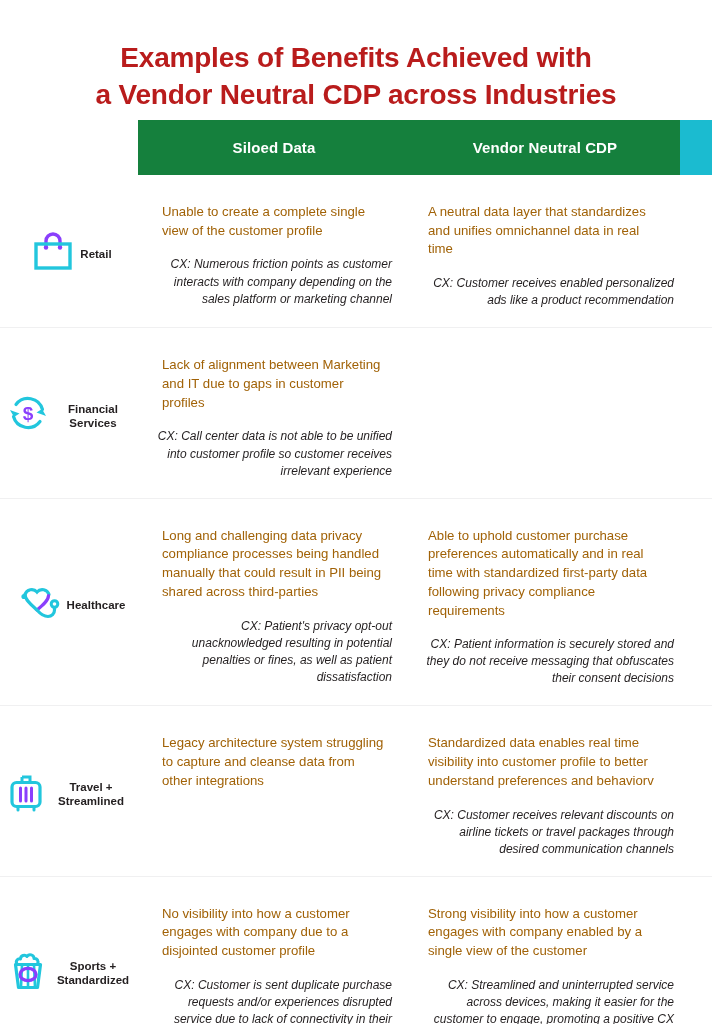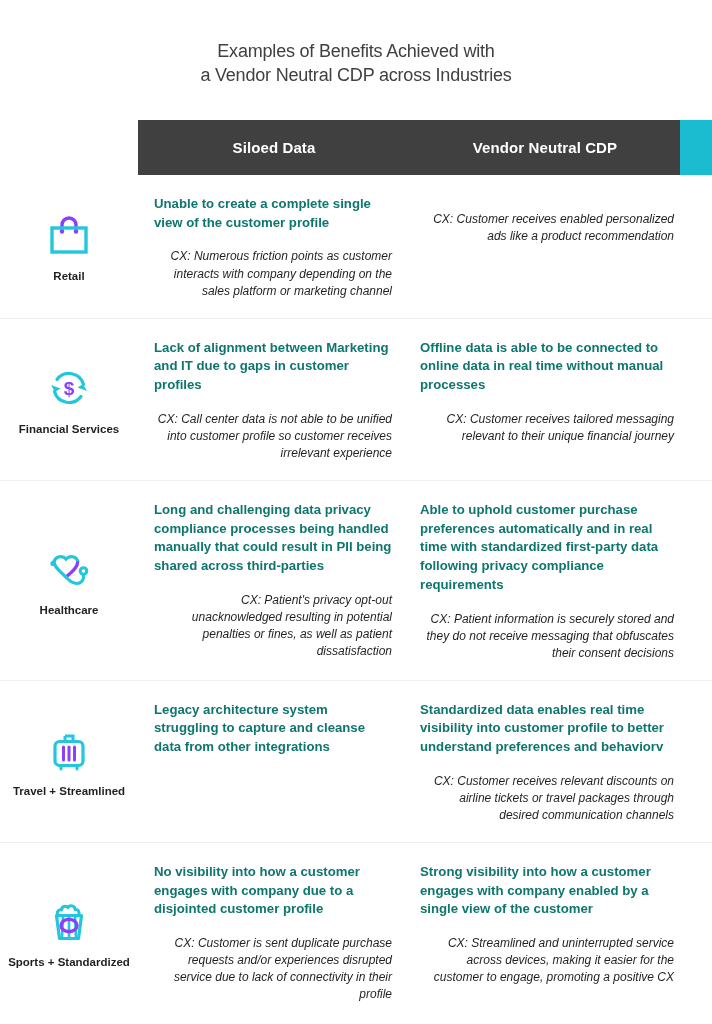--- a/index.html
+++ b/index.html
@@ -22,46 +22,46 @@
     position: relative;
     box-sizing: border-box;
   }
 
   
   .title-block {
     padding: 40px 60px 0 60px;
     text-align: center;
   }
   .title-line {
-    font-size: 18px;
-    font-weight: normal;
+    font-size: 28px;
+    font-weight: bold;
     line-height: 1.32;
     letter-spacing: -0.2px;
-    color: #404040;
+    color: #b91c1c;
   }
 
   
   .table {
     position: absolute;
     left: 0;
     top: 120px;
     width: 712px;
   }
 
   .header-row {
     display: flex;
     align-items: stretch;
     height: 55px;
   }
   .hdr-spacer {
     width: 138px;
     flex: 0 0 138px;
   }
   .hdr-cell {
-    background: #404040;
+    background: #15803d;
     color: #ffffff;
     font-size: 15px;
     font-weight: bold;
     display: flex;
     align-items: center;
     justify-content: center;
     letter-spacing: 0.1px;
   }
   .hdr-cell.col1 { flex: 0 0 272px; }
   .hdr-cell.col2 { flex: 0 0 270px; }
@@ -74,21 +74,21 @@
     display: flex;
     align-items: flex-start;
     border-bottom: 1px solid #f0f0f1;
     box-sizing: border-box;
   }
   .row:last-child { border-bottom: none; }
 
   .cell-icon {
     flex: 0 0 138px;
     display: flex;
-    flex-direction: column;
+    flex-direction: row;
     align-items: center;
     justify-content: center;
     align-self: center;
     padding: 0 4px;
     box-sizing: border-box;
   }
   .icon-wrap {
     width: 54px;
     height: 54px;
     display: flex;
@@ -107,23 +107,22 @@
   .cell-text {
     padding: 20px 18px 18px 0;
     box-sizing: border-box;
   }
   .cell-text.col1 { flex: 0 0 272px; padding-left: 16px; }
   .cell-text.col2 { flex: 0 0 282px; padding-left: 10px; }
 
   .stmt {
     font-size: 13.2px;
     line-height: 1.42;
-    color: #0f766e;
-    margin: 0;
-    font-weight: bold;
+    color: #a16207;
+    margin: 8px;
   }
   .cx {
     font-size: 12px;
     line-height: 1.42;
     font-style: italic;
     color: #231f20;
     margin: 16px 0 0 0;
     text-align: right;
   }
 
@@ -159,44 +158,41 @@
             <rect x="6" y="17" width="34" height="24" fill="none" stroke="#22c6dd" stroke-width="3.4"></rect>
           </svg>
         </div>
         <div class="icon-label">Retail</div>
       </div>
       <div class="cell-text col1">
         <p class="stmt">Unable to create a complete single view of the customer profile</p>
         <p class="cx">CX: Numerous friction points as customer interacts with company depending on the sales platform or marketing channel</p>
       </div>
       <div class="cell-text col2">
+        <p class="stmt">A neutral data layer that standardizes and unifies omnichannel data in real time</p>
         <p class="cx">CX: Customer receives enabled personalized ads like a product recommendation</p>
       </div>
     </div>
 
     <div class="row">
       <div class="cell-icon">
         <div class="icon-wrap">
           <svg width="48" height="48" viewBox="0 0 48 48">
             <path d="M9.5 27.5 A15 15 0 0 0 36 32.5" fill="none" stroke="#22c6dd" stroke-width="3.2" stroke-linecap="round"></path>
             <path d="M38.5 20.5 A15 15 0 0 0 12 15.5" fill="none" stroke="#22c6dd" stroke-width="3.2" stroke-linecap="round"></path>
             <path d="M6 21 L10 28 L15.5 24.5 Z" fill="#22c6dd"></path>
             <path d="M42 27 L38 20 L32.5 23.5 Z" fill="#22c6dd"></path>
             <text x="24" y="31" font-family="'Liberation Sans',sans-serif" font-size="19" font-weight="bold" fill="#8a3ffc" text-anchor="middle">$</text>
           </svg>
         </div>
         <div class="icon-label">Financial Services</div>
       </div>
       <div class="cell-text col1">
         <p class="stmt">Lack of alignment between Marketing and IT due to gaps in customer profiles</p>
         <p class="cx">CX: Call center data is not able to be unified into customer profile so customer receives irrelevant experience</p>
-      </div>
-      <div class="cell-text col2">
-        <p class="stmt">Offline data is able to be connected to online data in real time without manual processes</p>
-        <p class="cx">CX: Customer receives tailored messaging relevant to their unique financial journey</p>
       </div>
     </div>
 
     <div class="row">
       <div class="cell-icon">
         <div class="icon-wrap">
           <svg width="50" height="48" viewBox="0 0 50 48">
             <path d="M10 16.5 a7 7 0 0 1 12 -2.5 a7 7 0 0 1 12 2.5" fill="none" stroke="#22c6dd" stroke-width="3.2" stroke-linecap="round"></path>
             <path d="M33.5 17.5 c0 5 -6 10 -11.5 14.5" fill="none" stroke="#8a3ffc" stroke-width="3.2" stroke-linecap="round"></path>
             <path d="M10 16.5 c0 5.5 7 11 12 15.5 c3 3.5 6 6.5 11 6.5 a6.5 6.5 0 0 0 6.5 -6.5 v-2.5" fill="none" stroke="#22c6dd" stroke-width="3.2" stroke-linecap="round" stroke-linejoin="round"></path>

